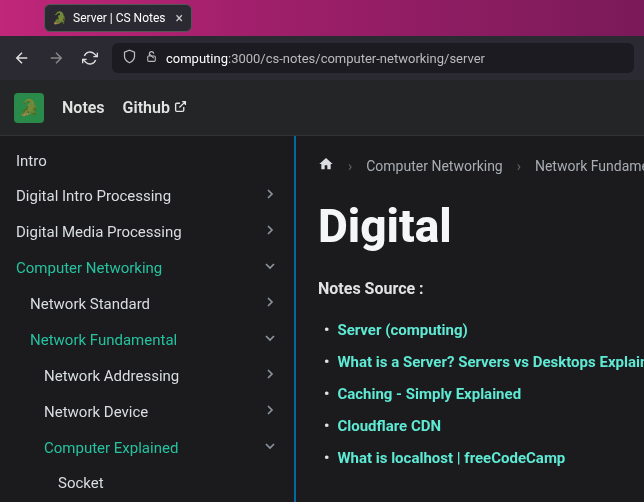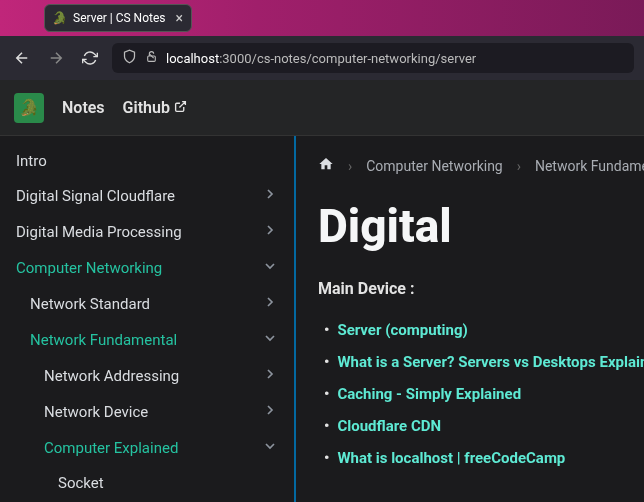--- a/index.html
+++ b/index.html
@@ -228,21 +228,21 @@
         </svg>
     </span>
     <span>
       <svg width="13" height="13" viewBox="0 0 24 24" fill="none" stroke="#bbb" stroke-width="2">
           <rect x="5" y="11" width="14" height="10" rx="2"></rect>
           <path d="M8 11V7a4 4 0 018 0"></path>
           <line x1="8" y1="7" x2="16" y2="15"></line>
         </svg>
     </span>
     <span class="url-text">
-      <span class="url-host">localhost</span><span>:3000/cs-notes/computer-networking/server</span>
+      <span class="url-host">computing</span><span>:3000/cs-notes/computer-networking/server</span>
     </span>
   </div>
 </div>
 
 <div class="header">
   <div class="logo">🐊</div>
   <div class="header-link">Notes</div>
   <div class="header-link">
     <span>Github</span>
     <span class="ext-icon">
@@ -252,21 +252,21 @@
     </span>
   </div>
 </div>
 
 <div class="content">
   <div class="sidebar" id="sidebar">
       <div class="sb-item">
         <span>Intro</span>
       </div>
       <div class="sb-item">
-        <span>Digital Signal Cloudflare</span>
+        <span>Digital Intro Processing</span>
         <span class="chev"><svg width="16" height="16" viewBox="0 0 24 24" fill="none" stroke="currentColor" stroke-width="2.5">
             <polyline points="9 18 15 12 9 6"></polyline>
           </svg></span>
       </div>
       <div class="sb-item">
         <span>Digital Media Processing</span>
         <span class="chev"><svg width="16" height="16" viewBox="0 0 24 24" fill="none" stroke="currentColor" stroke-width="2.5">
             <polyline points="9 18 15 12 9 6"></polyline>
           </svg></span>
       </div>
@@ -316,21 +316,21 @@
         <svg width="16" height="16" viewBox="0 0 24 24" fill="#dadde1">
             <path d="M10 20v-6h4v6h5v-8h3L12 3 2 12h3v8z"></path>
           </svg>
       </span>
       <span class="sep">›</span>
       <span class="bc">Computer Networking</span>
       <span class="sep">›</span>
       <span class="bc">Network Fundamental</span>
     </div>
     <h1 class="page-title">Digital</h1>
-    <div class="main-source-label">Main Device :</div>
+    <div class="main-source-label">Notes Source :</div>
     <ul class="sources" id="sources">
         <li>
           <a href="#">Server (computing)</a>
         </li>
         <li>
           <a href="#">What is a Server? Servers vs Desktops Explained</a>
         </li>
         <li>
           <a href="#">Caching - Simply Explained</a>
         </li>

